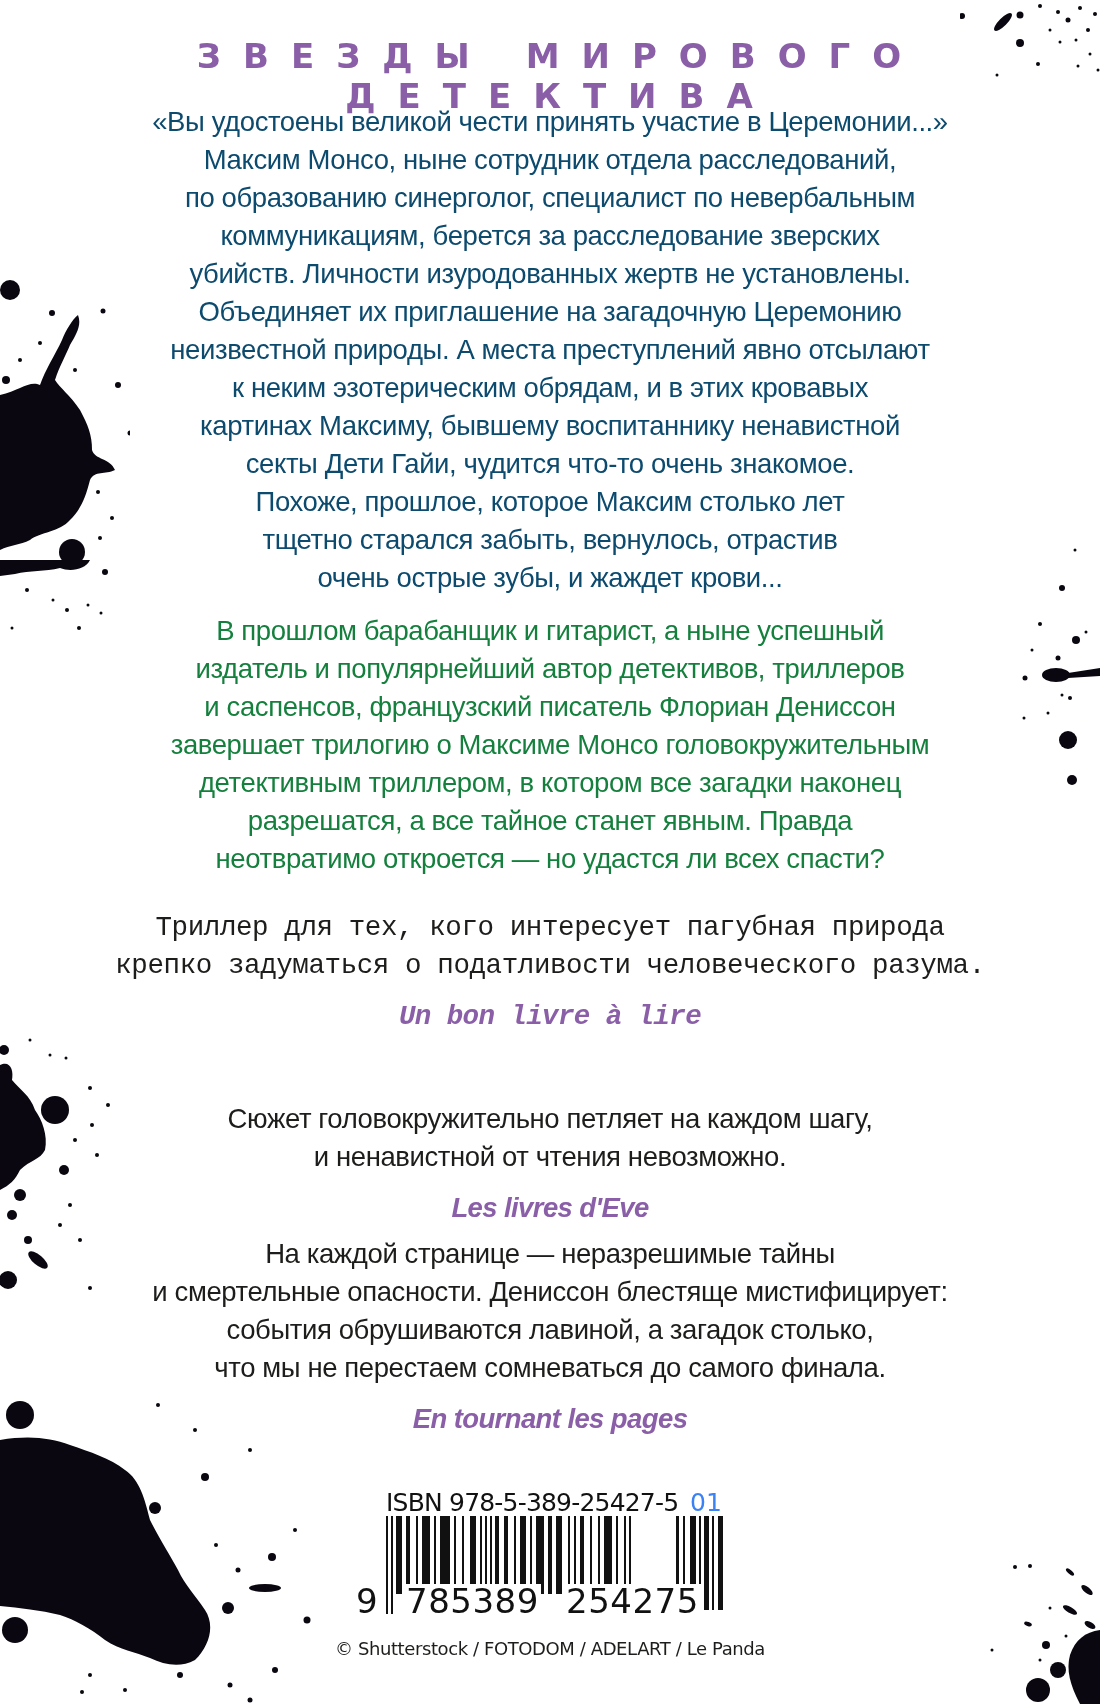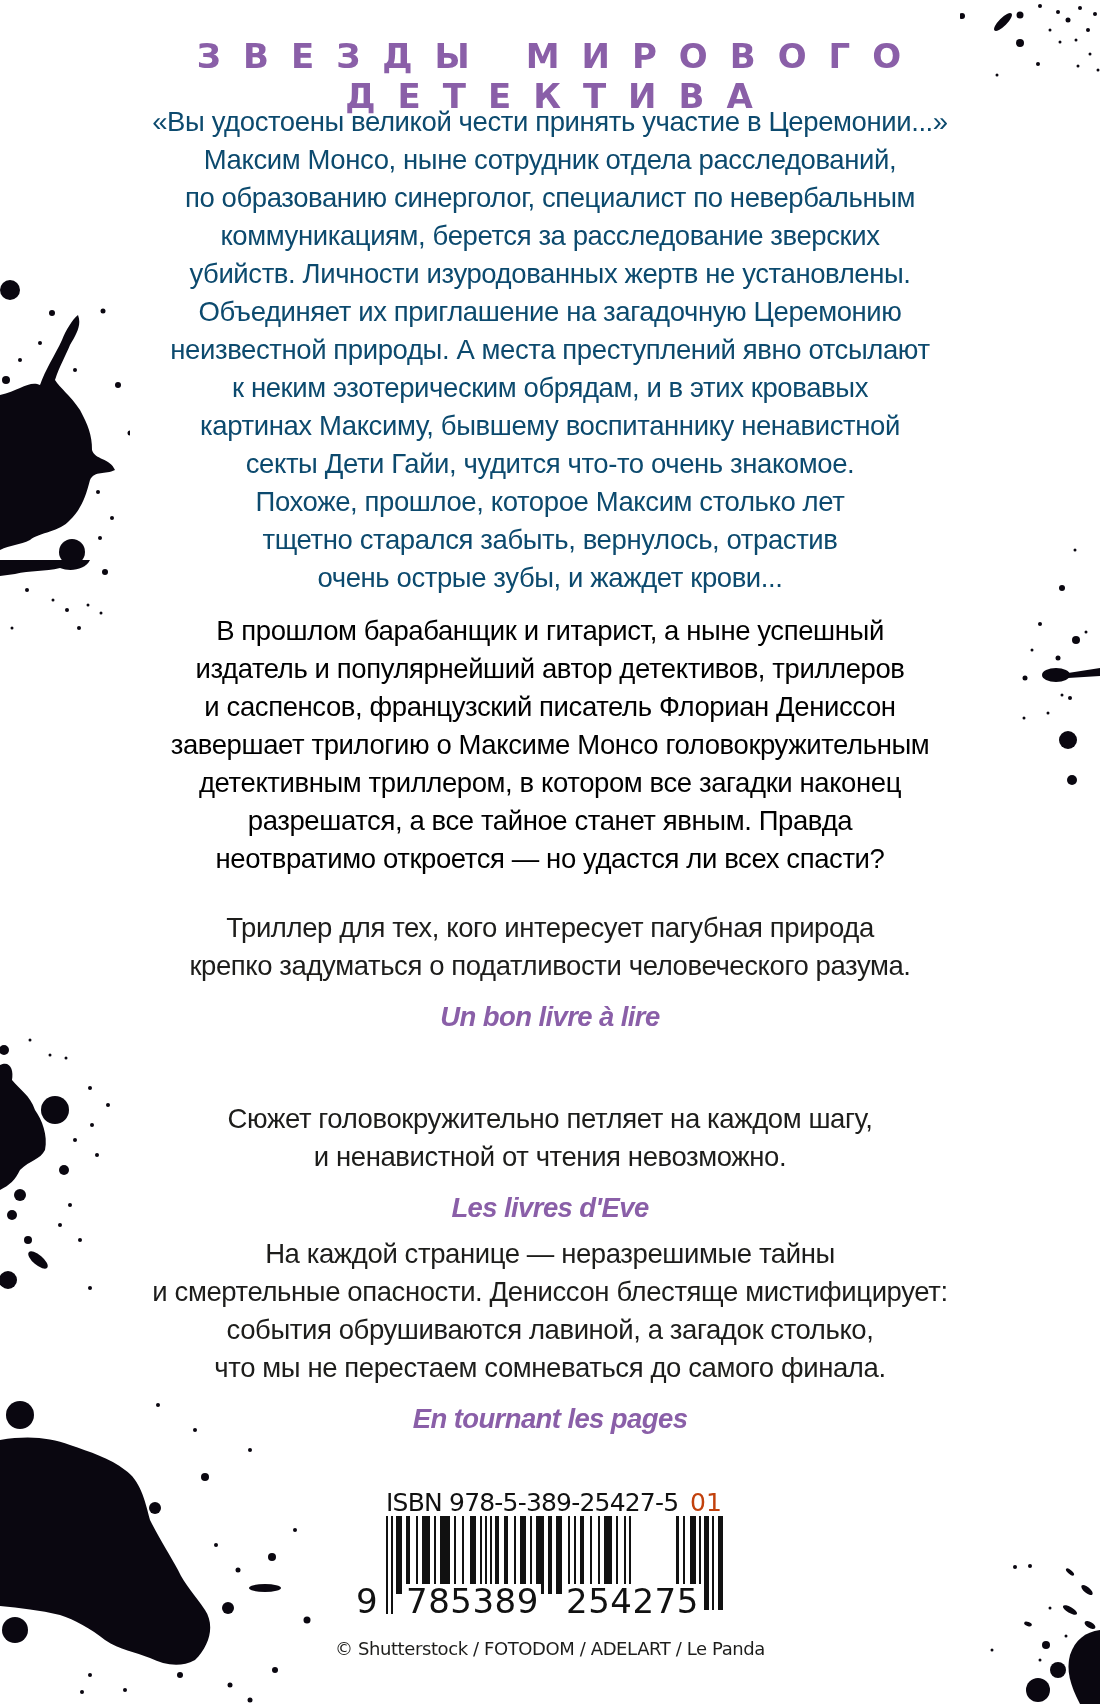--- a/index.html
+++ b/index.html
@@ -16,38 +16,38 @@
     letter-spacing: 22px; color: #8a5fa8; padding-left: 10px;
     font-family: "DejaVu Sans", sans-serif;
   }
   .block {
     position: absolute; left: 100px; width: 900px;
     text-align: center; font-family: "Liberation Sans", sans-serif;
     font-size: 27.5px; line-height: 38px; letter-spacing: -0.4px;
   }
   .block .line { display: block; white-space: nowrap; }
   .annotation { color: #0c4a6e; top: 103px; }
-  .about-author { color: #000000; top: 612px; }
+  .about-author { color: #15803d; top: 612px; }
   .review { color: #1d1d1b; }
-  .review-1 { top: 909px; }
+  .review-1 { top: 909px; font-family: Liberation Mono, monospace; }
   .review-2 { top: 1100px; }
   .review-3 { top: 1235px; }
   .review-source {
     display: block; color: #8a5fa8; font-style: italic; font-weight: bold;
     margin-top: 13px; letter-spacing: -0.6px;
   }
   .barcode-area {
     position: absolute; left: 384px; top: 1488px; width: 360px; height: 120px;
   }
   .isbn-label {
     position: absolute; left: 2px; top: 0; font-size: 25px; letter-spacing: -0.8px;
     color: #111; font-family: "DejaVu Sans", sans-serif;
   }
   .addon-label {
-    position: absolute; left: 306px; top: 0; font-size: 25px; color: #c2410c;
+    position: absolute; left: 306px; top: 0; font-size: 25px; color: #3b82f6;
     font-family: "DejaVu Sans", sans-serif;
   }
   .bars { position: absolute; left: 0; top: 28px; height: 98px; width: 262px; }
   .bars i, .addon-bars i { position: absolute; top: 0; background: #111; display: block; }
   .addon-bars { position: absolute; left: 290px; top: 28px; height: 94px; width: 60px; }
   .barcode-digits {
     position: absolute; top: 96px; font-size: 34px; color: #111; background: #fff;
     font-family: "DejaVu Sans", sans-serif; letter-spacing: 0.5px; line-height: 34px;
   }
   .digit-lead { left: -28px; background: transparent; }

